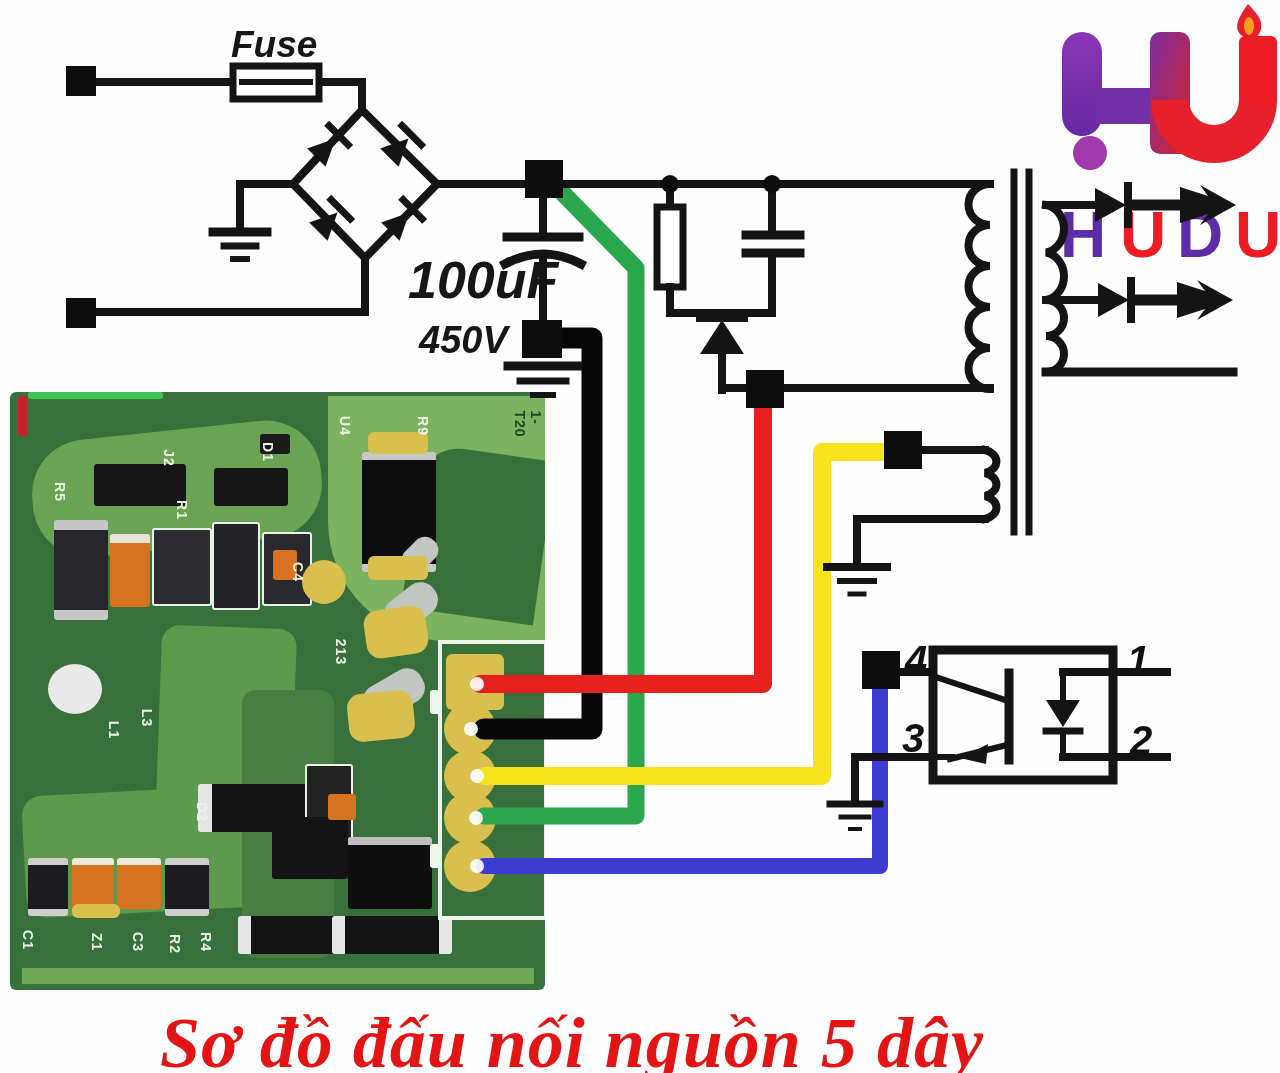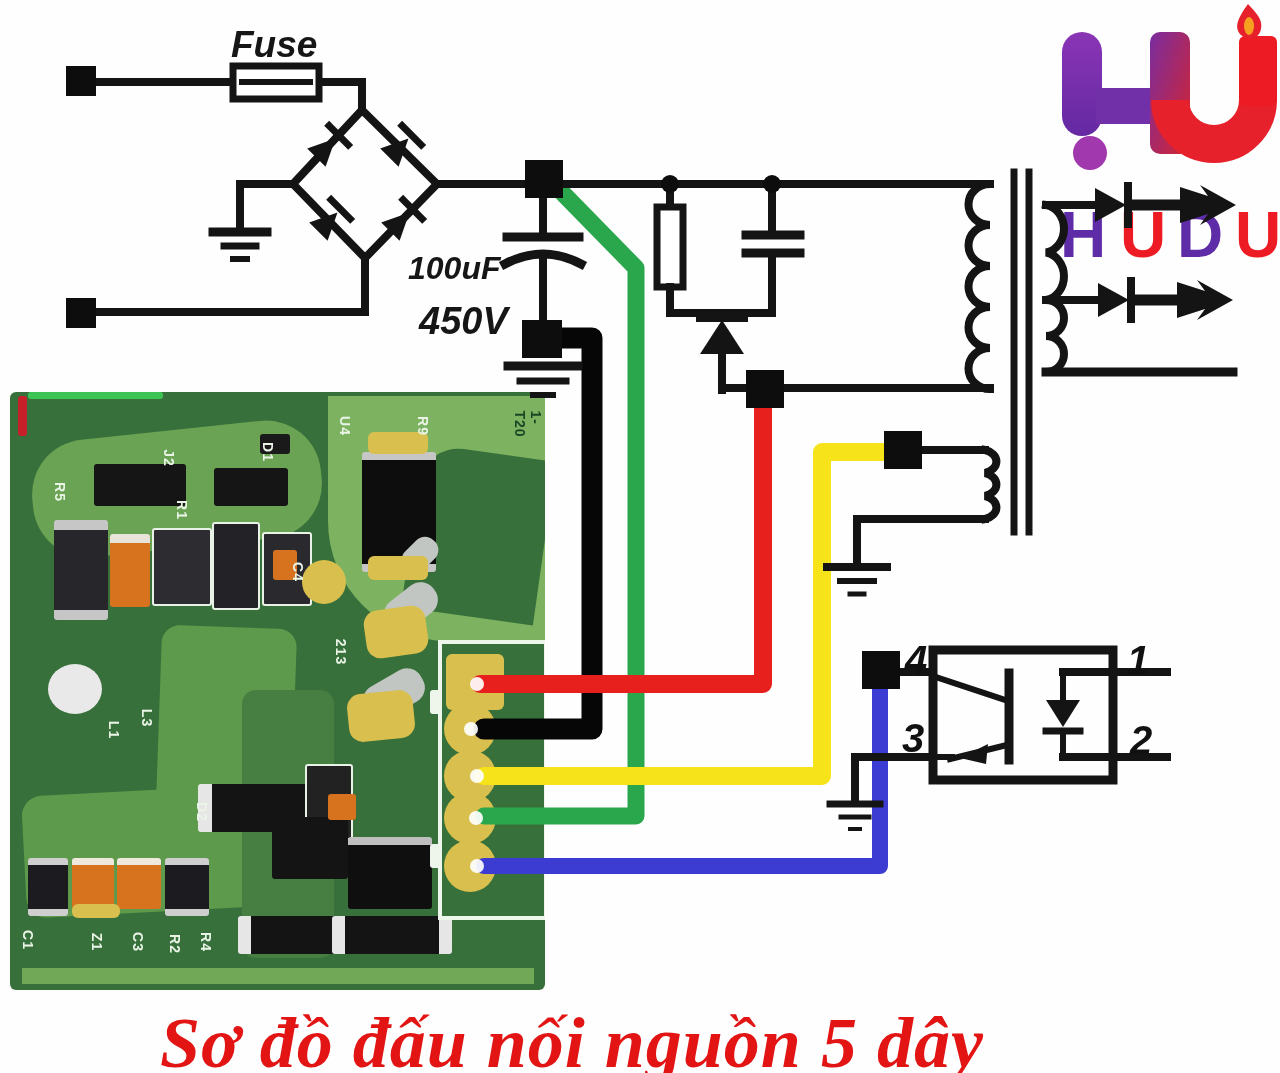--- a/index.html
+++ b/index.html
@@ -1,20 +1,20 @@
 <!DOCTYPE html>
 <html><head>
 <meta charset="utf-8">
 <style>
   html,body{margin:0;padding:0;background:#fff;}
   .screen{position:relative;width:1280px;height:1073px;background:#fefefe;overflow:hidden;
           font-family:"Liberation Sans",sans-serif;}
   .txt{position:absolute;color:#161616;font-weight:700;white-space:nowrap;font-style:italic;}
   .fuse-label{left:231px;top:24px;font-size:37px;}
-  .cap-val{left:408px;top:250px;font-size:32px;}
+  .cap-val{left:408px;top:250px;font-size:52px;}
   .cap-volt{left:419px;top:300px;font-size:38px;}
   .pin{font-size:40px;font-weight:700;color:#111;}
   .title{left:160px;top:1002px;font-family:"Liberation Serif",serif;font-weight:700;
          font-size:72px;color:#e21414;letter-spacing:1px;}
   .hletter{position:absolute;top:198px;font-size:64px;font-weight:700;z-index:1;
            font-family:"Liberation Sans",sans-serif;}
   .lp{color:#5f2ca8;} .lr{color:#ed1c24;}
   .schsvg{position:absolute;left:0;top:0;z-index:3;pointer-events:none;}
   .logosvg{position:absolute;left:1040px;top:0;z-index:1;}
   
@@ -302,20 +302,20 @@
       <circle cx="477" cy="684" r="7"></circle>
         <circle cx="471" cy="729" r="7"></circle>
         <circle cx="477" cy="776" r="7"></circle>
       <circle cx="476" cy="818" r="7"></circle>
         <circle cx="477" cy="866" r="7"></circle>
     </g>
   </svg>
 
   <div class="txt fuse-label" style="z-index:4;">Fuse</div>
   <div class="txt cap-val" style="z-index:4;">100uF</div>
-  <div class="txt cap-volt" style="z-index:4;">450V</div>
+  <div class="txt cap-volt" style="z-index:4;margin-top:19px;">450V</div>
   <div class="txt pin" style="left:905px;top:638px;z-index:4;">4</div>
   <div class="txt pin" style="left:902px;top:716px;z-index:4;">3</div>
   <div class="txt pin" style="left:1127px;top:638px;z-index:4;">1</div>
   <div class="txt pin" style="left:1130px;top:718px;z-index:4;">2</div>
   <div class="txt title" style="z-index:4;">Sơ đồ đấu nối nguồn 5 dây</div>
 
 </div>
 
 </body></html>

